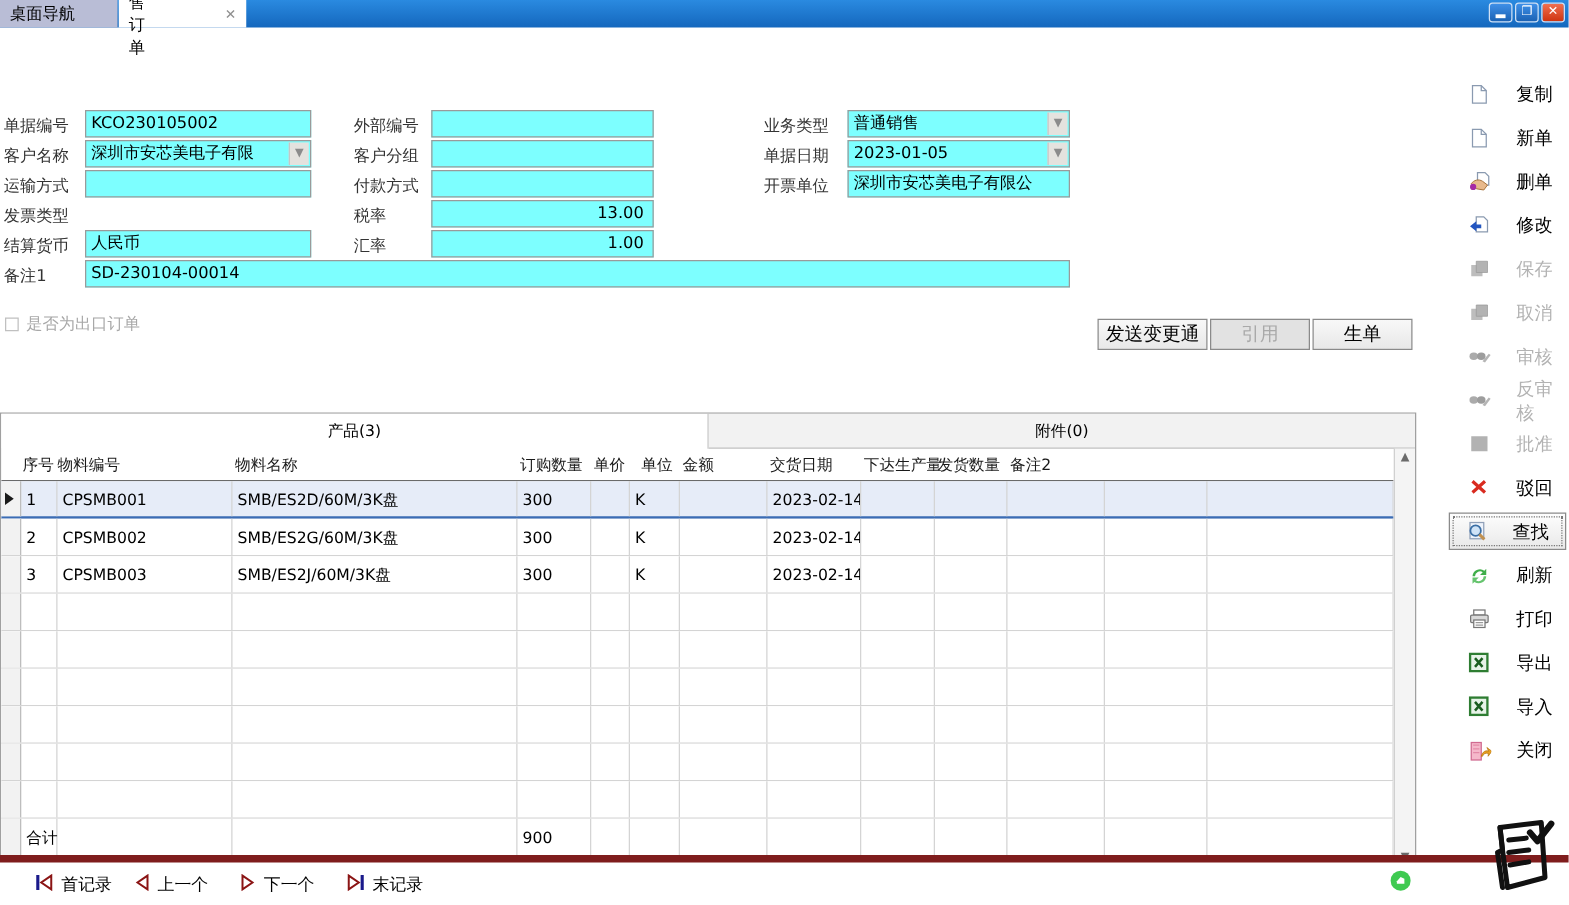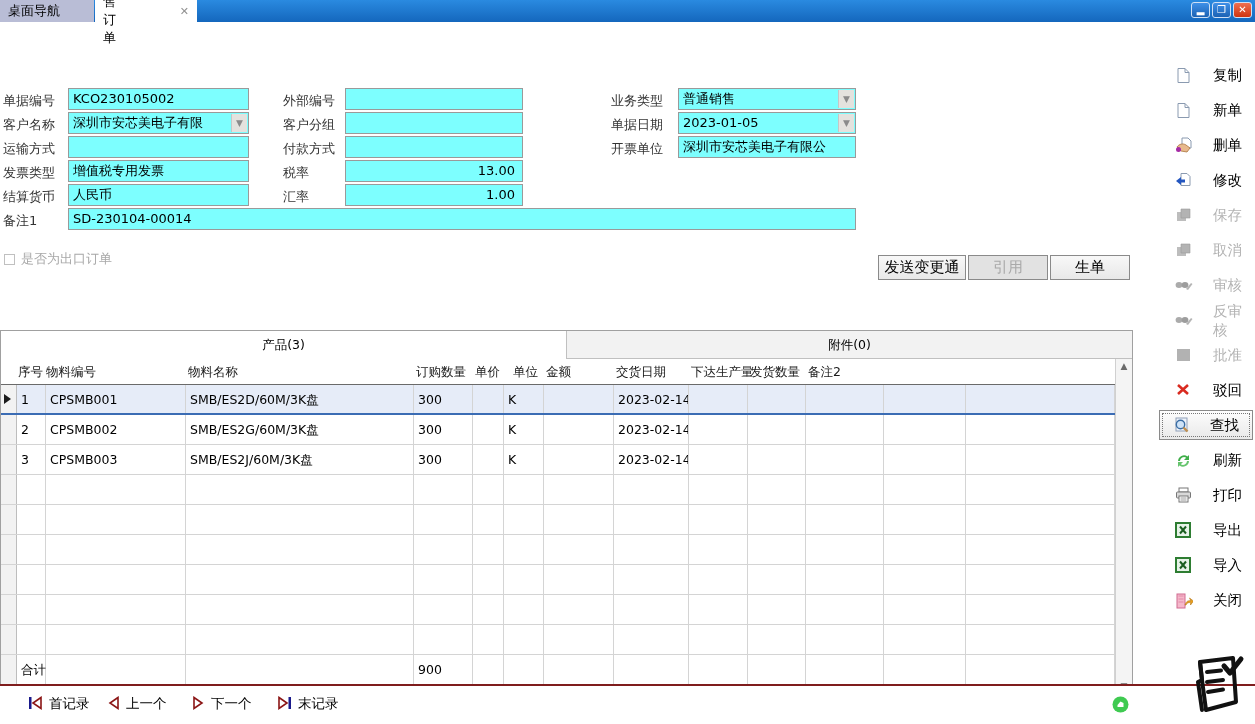--- a/index.html
+++ b/index.html
@@ -73,21 +73,21 @@
   .sidebar { position:absolute; left:1163px; top:58px; width:90px; }
   .sb-item { height:35px; display:flex; align-items:center; gap:20px; padding-left:12px;
     font-size:14.5px; color:#000; cursor:default; }
   .sb-item.disabled { color:#b3b3b3; }
   .sb-item.focused { border:1px solid #8a8a8a; background:linear-gradient(#fdfdfd,#e9e9e9);
     outline:1px dotted #777; outline-offset:-4px; height:30px; margin:2px 0 3px -4px; }
   .sb-ic { width:18px; height:17px; flex:0 0 18px; display:inline-block; }
 
   
   .bottombar { position:absolute; left:0; top:684px; width:1255px; height:40px;
-    border-top:2px solid #7f1d1d; background:#fff; }
+    border-top:6px solid #7f1d1d; background:#fff; }
   .nav-item { position:absolute; top:9px; display:flex; align-items:center; gap:6px;
     font-size:13.5px; color:#000; }
   .statusdot { position:absolute; left:1112px; top:696px; }
   .notepad { position:absolute; left:1186px; top:652px; }
 </style>
 </head>
 <body>
 
 <div id="app">
 
@@ -112,21 +112,20 @@
   <div class="lbl" style="left:3px;top:116px">客户名称</div>
   <div class="fld" style="left:68px;top:112px;width:181px;padding-right:18px">
     <span>深圳市安芯美电子有限</span>
     <span class="combo-arrow">▼</span>
   </div>
 
   <div class="lbl" style="left:3px;top:140px">运输方式</div>
   <div class="fld" style="left:68px;top:136px;width:181px"></div>
 
   <div class="lbl" style="left:3px;top:164px">发票类型</div>
-  <div class="fld" style="left:68px;top:160px;width:181px">增值税专用发票</div>
 
   <div class="lbl" style="left:3px;top:188px">结算货币</div>
   <div class="fld" style="left:68px;top:184px;width:181px">人民币</div>
 
   <div class="lbl" style="left:3px;top:212px">备注1</div>
   <div class="fld" style="left:68px;top:208px;width:788px">SD-230104-00014</div>
 
   <div class="lbl" style="left:283px;top:92px">外部编号</div>
   <div class="fld" style="left:345px;top:88px;width:178px"></div>
 

